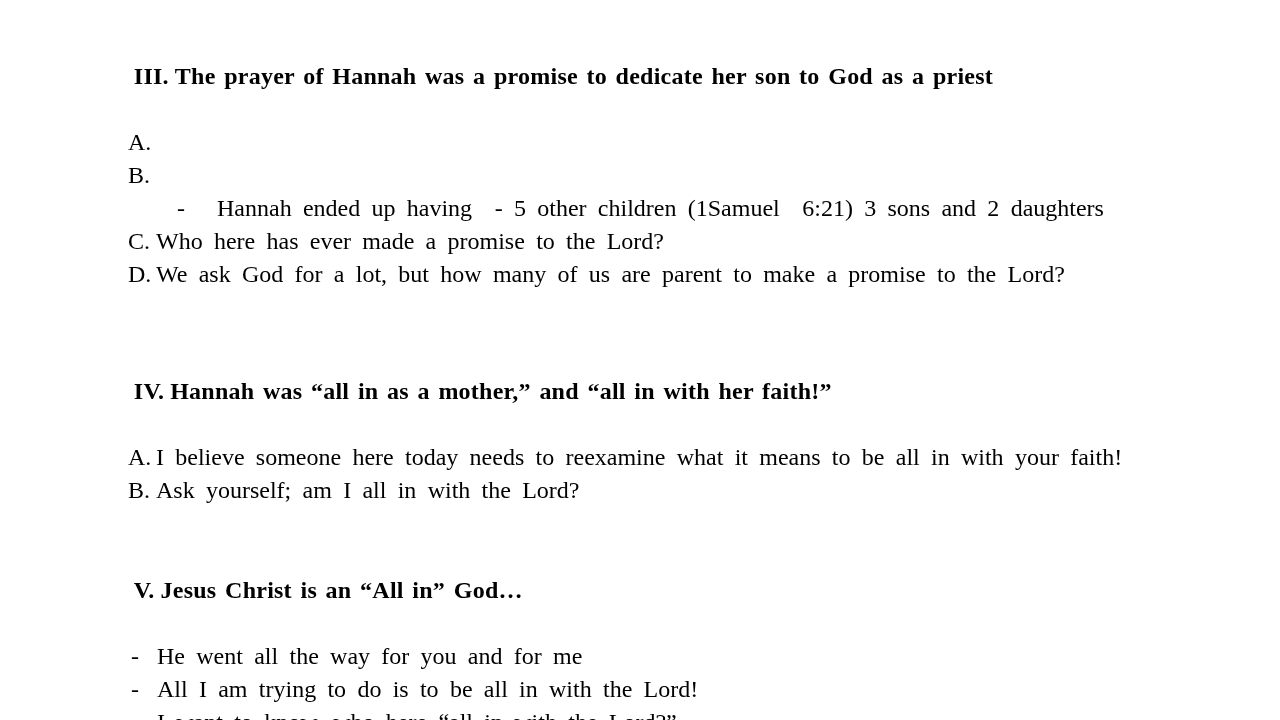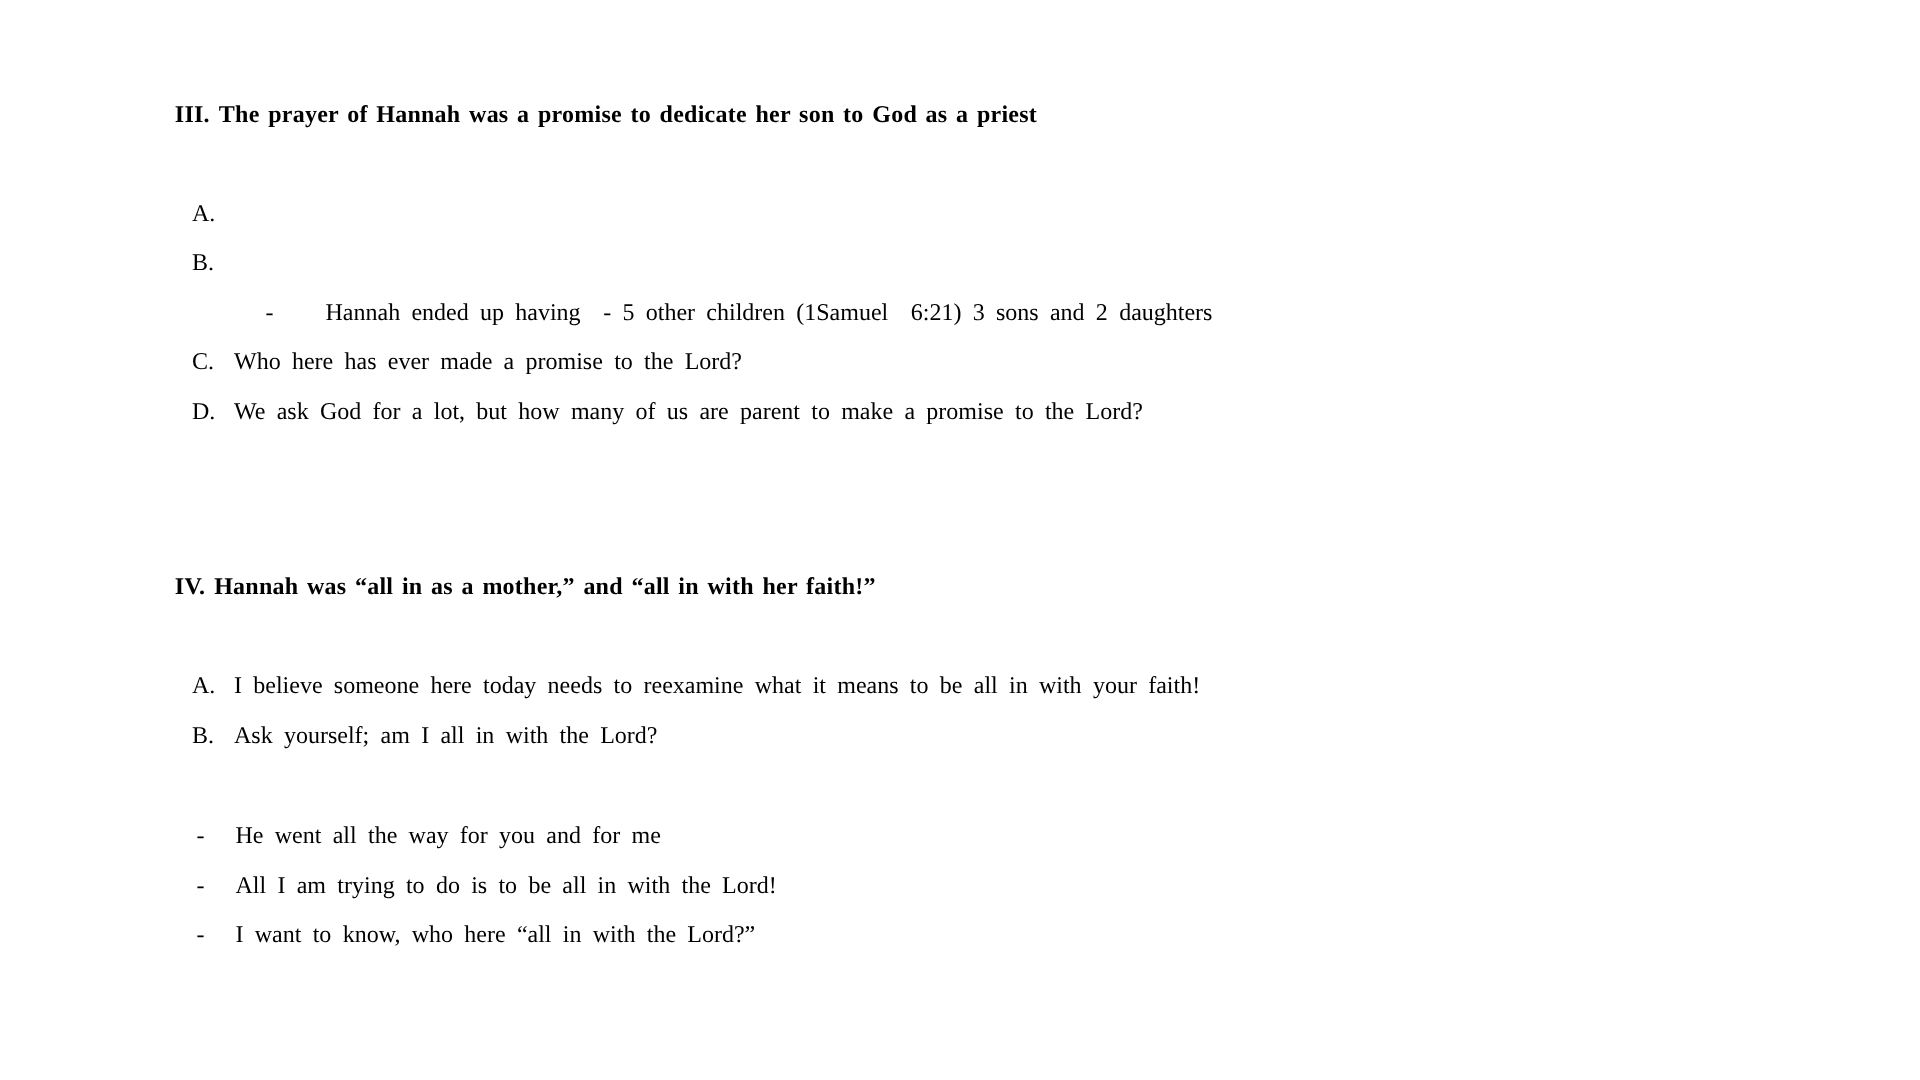--- a/index.html
+++ b/index.html
@@ -12,21 +12,21 @@
     height: 720px;
     overflow: hidden;
     font-family: "Liberation Serif", "DejaVu Serif", serif;
     color: #000000;
   }
   .doc {
     box-sizing: border-box;
     width: 1280px;
     height: 720px;
     padding: 27px 40px 12px 82px;
-    font-size: 16px;
+    font-size: 24px;
     line-height: 33px;
   }
   .heading {
     font-weight: bold;
     word-spacing: 0.10em;
     letter-spacing: 0.01em;
     white-space: pre-wrap;
   }
   .heading .num {
     margin-right: 6px;
@@ -94,20 +94,23 @@
       <span class="label">A.</span>
       <span class="text">I believe someone here today needs to reexamine what it means to be all in with your faith!</span>
     </div>
     <div class="item">
       <span class="label">B.</span>
       <span class="text">Ask yourself; am I all in with the Lord?</span>
     </div>
   </section>
 
   <section class="sec-v">
+    <div class="heading">
+      <span class="num">V.</span><span class="title">Jesus Christ is an “All in” God…</span>
+    </div>
     <div class="item dash">
       <span class="label">-</span>
       <span class="text">He went all the way for you and for me</span>
     </div>
     <div class="item dash">
       <span class="label">-</span>
       <span class="text">All I am trying to do is to be all in with the Lord!</span>
     </div>
     <div class="item dash">
       <span class="label">-</span>

